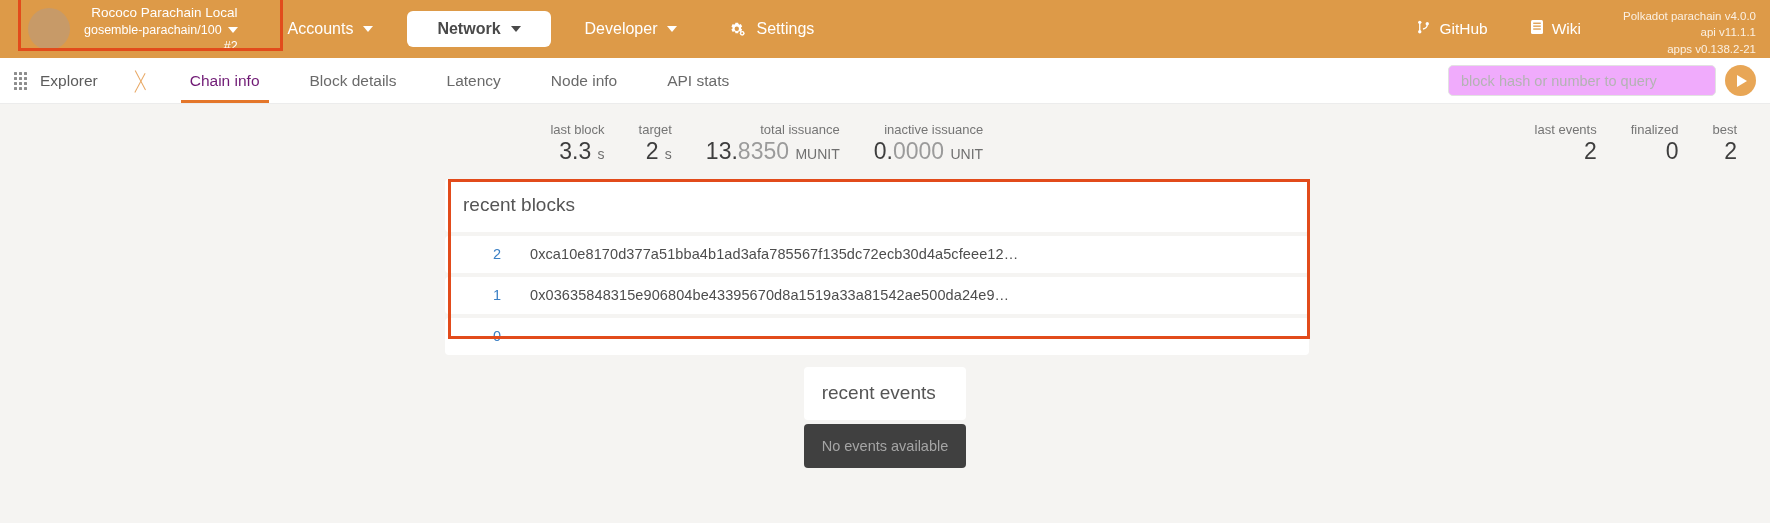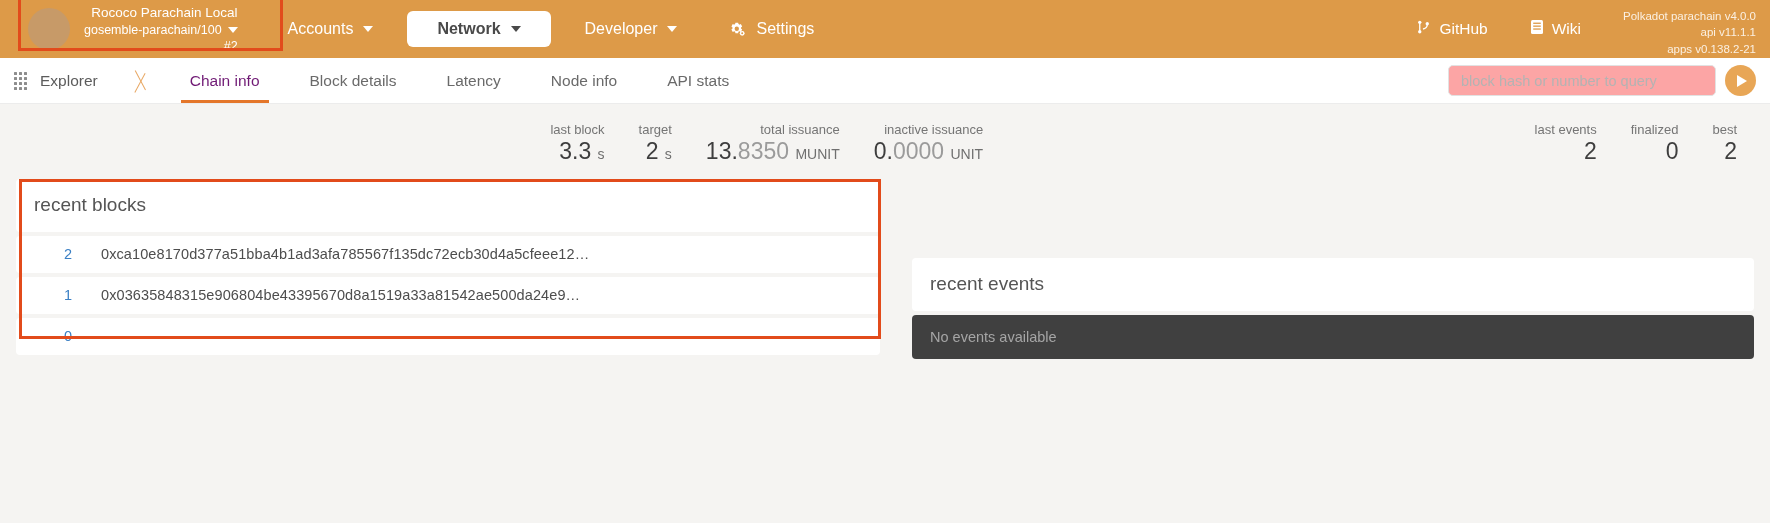--- a/index.html
+++ b/index.html
@@ -177,21 +177,21 @@
   .search-input {
     width: 268px;
     height: 31px;
     border: 1px solid #e2e2e2;
     border-radius: 5px;
     padding: 0 12px;
     font-size: 14.5px;
     color: #454545;
     font-family: "Liberation Sans", sans-serif;
     outline: none;
-    background: #fca5a5;
+    background: #f0abfc;
   }
   .search-input::placeholder { color: #b3b3b3; }
   .go-btn {
     width: 31px; height: 31px;
     border-radius: 50%;
     background: #e8a656;
     border: none;
     display: flex; align-items: center; justify-content: center;
     cursor: pointer;
     flex: 0 0 auto;
@@ -224,23 +224,24 @@
     white-space: nowrap;
     line-height: 1.12;
   }
   .stat .val .unit { font-size: 14px; color: #6f6f6f; }
   .stat .val .dim { color: #9b9b9b; }
   .spacer { flex: 1; }
 
   
   .panels {
     display: flex;
-    gap: 16px;
+    gap: 8px;
     padding: 0 16px;
-    align-items: flex-end;
+    align-items: center;
+    flex-direction: column;
   }
   .panel-col { position: relative; }
   .panel-col.left { width: 880px; padding-right: 16px; }
   .panel-col.right { flex: 1; }
 
   .hl-panel {
     position: absolute;
     left: 3px; top: 0;
     width: 862px; height: 160px;
     border: 3px solid #e24b1b;

